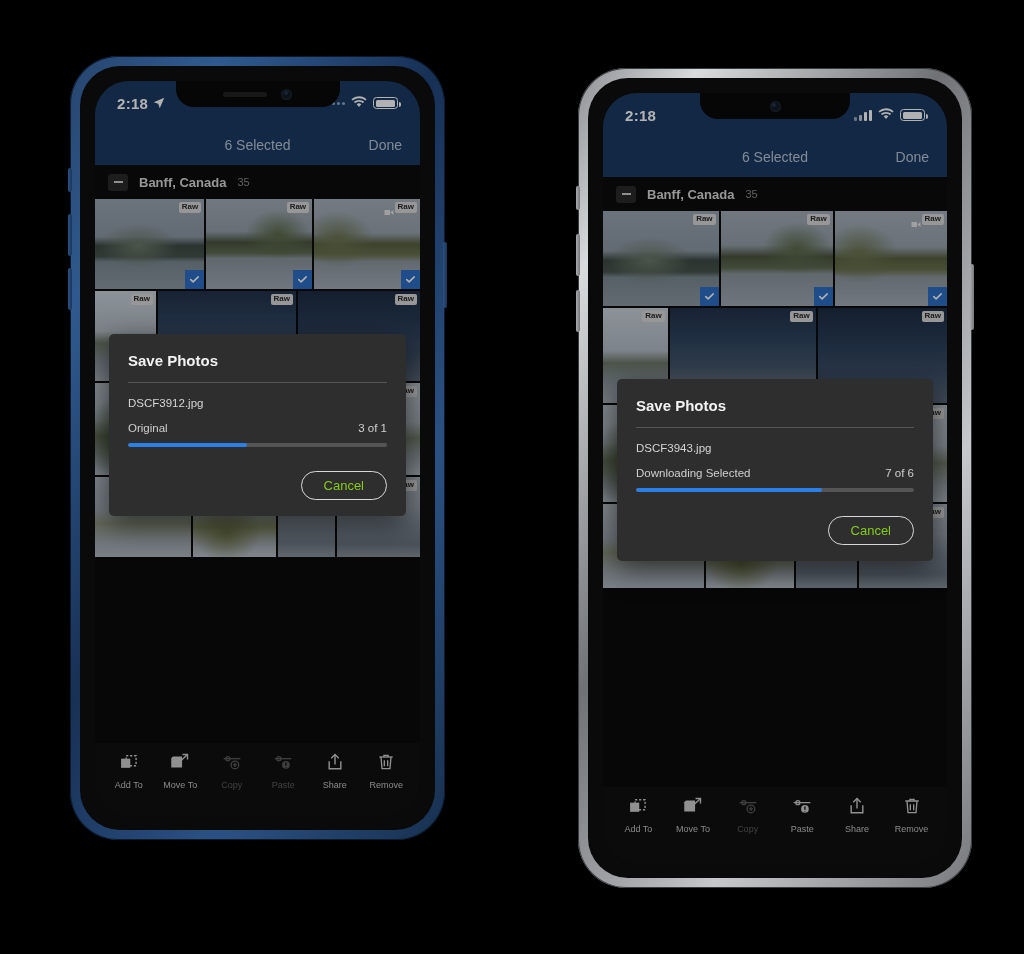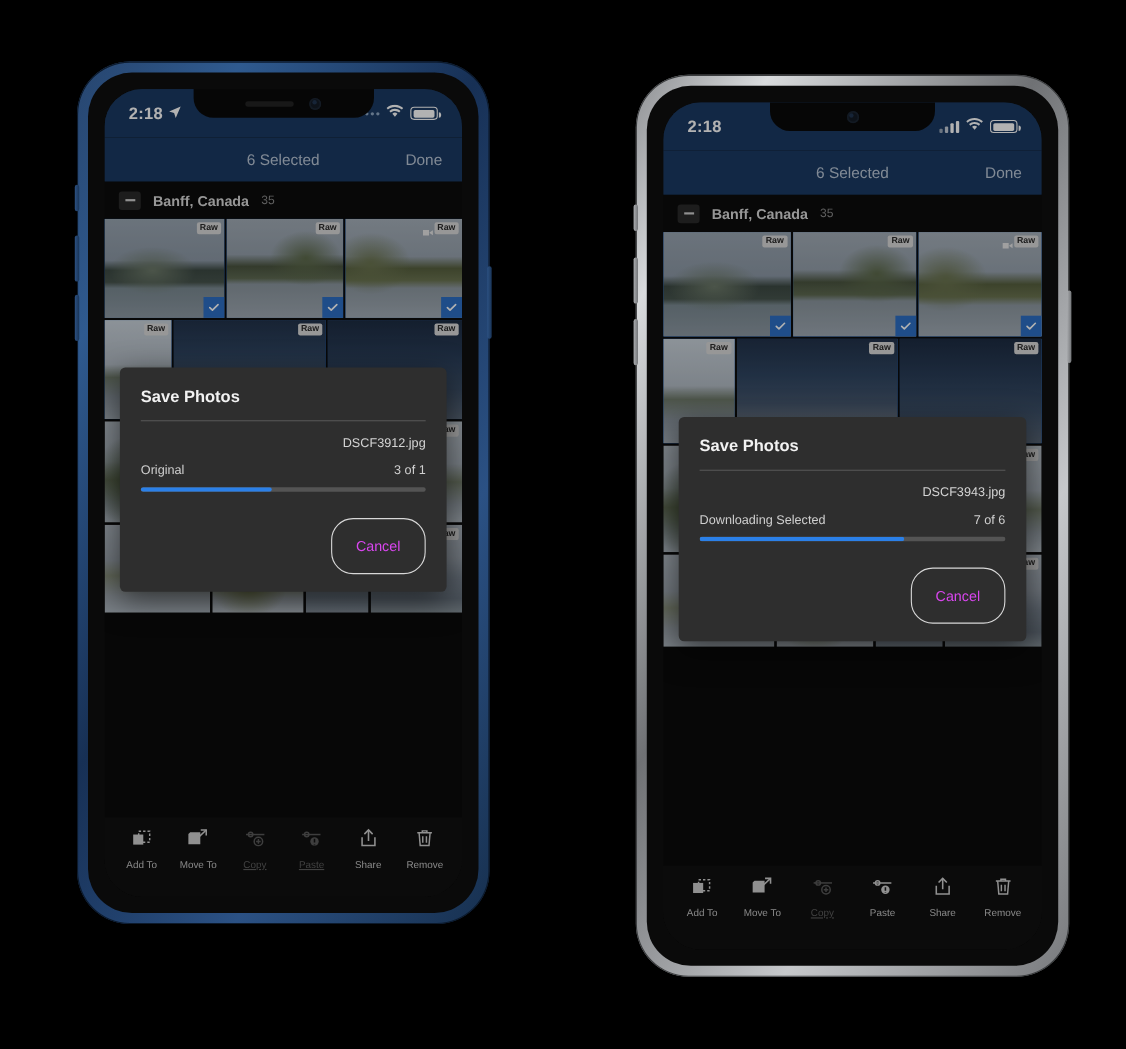--- a/index.html
+++ b/index.html
@@ -158,47 +158,47 @@
     position: absolute; left: 0; right: 0; bottom: 0;
     background: #111111;
     padding: 9px 8px 0 8px;
     display: flex; justify-content: space-around; align-items: flex-start;
     z-index: 6;
   }
   .tool { display: flex; flex-direction: column; align-items: center; gap: 4px; width: 16%; }
   .tool svg { width: 20px; height: 20px; }
   .tool .tlabel { font-size: 9px; color: #c3c3c3; }
   .tool.dim svg { opacity: .38; }
-  .tool.dim .tlabel { color: #5e5e5e; text-decoration: underline; }
+  .tool.dim .tlabel { color: #5e5e5e; }
   .home-ind {
     position: absolute; bottom: 9px; left: 50%; transform: translateX(-50%);
     width: 38%; height: 4.5px; background: #fff; border-radius: 3px;
   }
 
   
   .dim-veil { position: absolute; inset: 0; background: rgba(0,0,0,0.30); z-index: 8; }
   .dialog {
     position: absolute; z-index: 10;
     background: #2e2e2e;
     border-radius: 5px;
     padding: 18px 19px 16px 19px;
     box-shadow: 0 8px 28px rgba(0,0,0,.55);
   }
   .dlg-title { font-size: 15px; font-weight: bold; color: #f2f2f2; }
   .dlg-rule { height: 1px; background: #555; margin: 13px 0 14px 0; }
-  .dlg-file { font-size: 11.5px; color: #d5d5d5; text-align: right; }
+  .dlg-file { font-size: 11.5px; color: #d5d5d5; }
   .dlg-status-row { display:flex; justify-content: space-between; align-items: baseline; margin-top: 13px; }
   .dlg-status { font-size: 11.5px; color: #cfcfcf; }
   .dlg-count { font-size: 11.5px; color: #cfcfcf; }
   .progress { margin-top: 9px; height: 4px; background: #545454; border-radius: 2px; overflow: hidden; }
   .progress i { display:block; height: 100%; background: #2b80e8; border-radius: 2px; }
   .dlg-actions { display: flex; justify-content: flex-end; margin-top: 24px; }
   .cancel-btn {
-    border: 1.4px solid #d8d8d8; color: #d946ef;
-    border-radius: 20px; padding: 17px 22px; font-size: 13px;
+    border: 1.4px solid #d8d8d8; color: #84cc16;
+    border-radius: 20px; padding: 6px 22px; font-size: 13px;
     background: transparent;
   }
 </style>
 </head>
 <body>
 
 <div class="stage">
 
   <div class="phone blue" id="phone-left" style="left:70px; top:56px; width:375px; height:784px;">
     <div class="frame">

